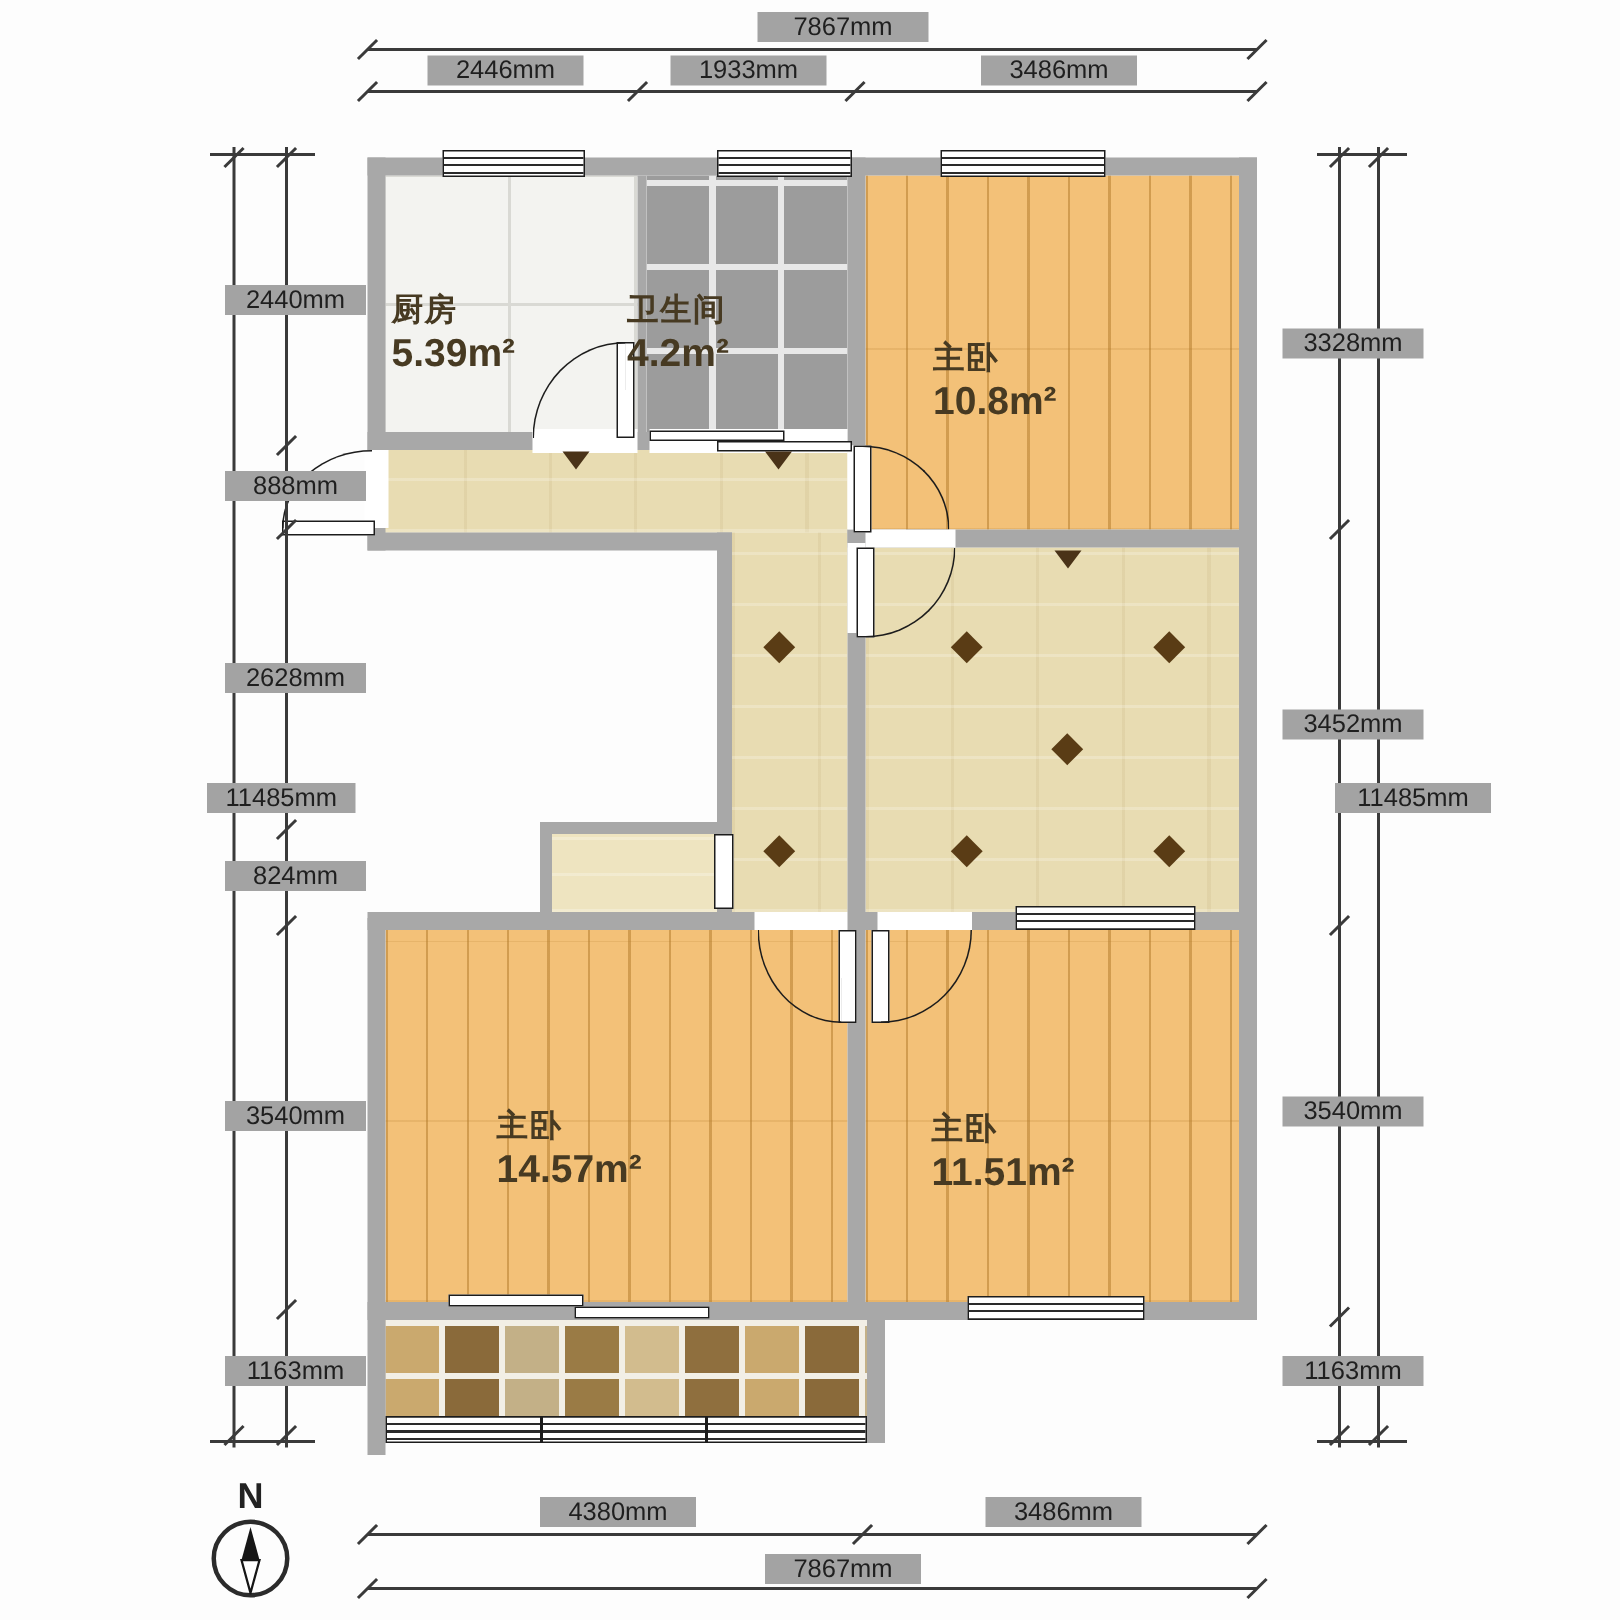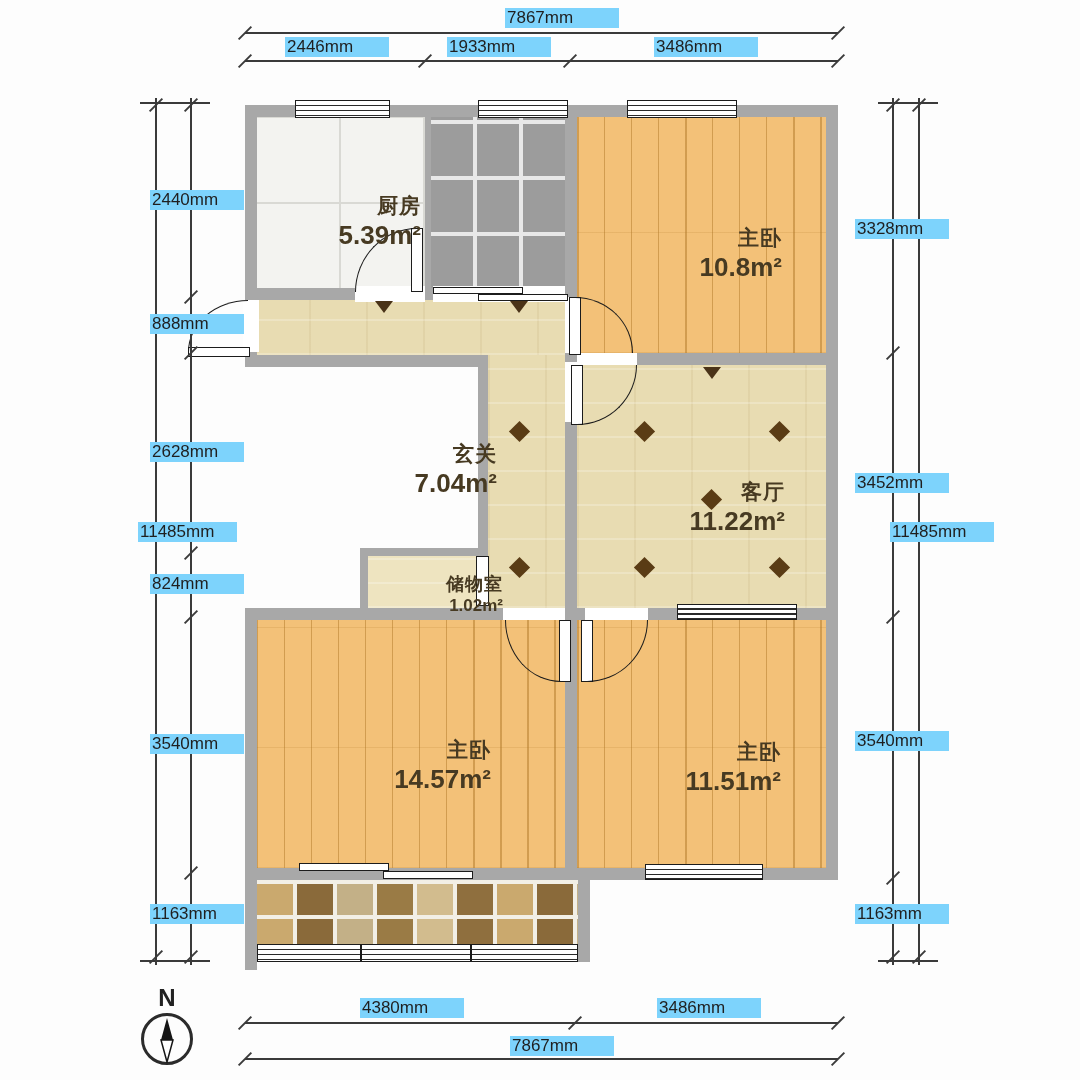--- a/index.html
+++ b/index.html
@@ -35,23 +35,23 @@
   .arc.tr{border-top-width:1.5px;border-right-width:1.5px;border-top-right-radius:100% 100%;}
   .arc.bl{border-bottom-width:1.5px;border-left-width:1.5px;border-bottom-left-radius:100% 100%;}
   .arc.br{border-bottom-width:1.5px;border-right-width:1.5px;border-bottom-right-radius:100% 100%;}
   .win{position:absolute;background:#fff;border:1.5px solid #1c1c1c;box-sizing:border-box;
     background-image:repeating-linear-gradient(180deg,transparent 0 3.5px,#2a2a2a 3.5px 5px);}
   .tri{position:absolute;width:0;height:0;border-left:9px solid transparent;
        border-right:9px solid transparent;border-top:12px solid #4a3318;}
   .dia{position:absolute;width:15px;height:15px;background:#5a3c15;transform:rotate(45deg);}
   .dl{position:absolute;background:#3a3a3a;}
   .tick{position:absolute;width:18px;height:2px;background:#3a3a3a;transform:rotate(-45deg);}
-  .dimtxt{position:absolute;font-size:17px;line-height:20px;color:#1f1f1f;
-          background:#7dd3fc;padding:0 2px;}
-  .room-label{position:absolute;width:160px;text-align:right;color:#473a22;}
+  .dimtxt{position:absolute;font-size:17px;line-height:20px;color:#1f1f1f;text-align:center;
+          background:#a3a3a3;padding:0 2px;}
+  .room-label{position:absolute;width:160px;text-align:left;color:#473a22;}
   .room-label .nm{display:block;font-size:21px;font-weight:700;letter-spacing:1px;}
   .room-label .ar{display:block;font-size:26px;font-weight:600;}
   .compass-circle{position:absolute;left:141px;top:1013px;width:52px;height:52px;
                   border:3px solid #2b2b2b;border-radius:50%;box-sizing:border-box;}
   .compass-n{position:absolute;left:153px;top:984px;width:28px;text-align:center;
              font-size:24px;font-weight:700;color:#222;}
 </style>
 </head>
 <body>
 
@@ -139,35 +139,27 @@
   <div class="dia" style="left:637px;top:424px;"></div>
   <div class="dia" style="left:637px;top:560px;"></div>
   <div class="dia" style="left:772px;top:424px;"></div>
   <div class="dia" style="left:772px;top:560px;"></div>
   <div class="dia" style="left:704px;top:492px;"></div>
 
   <div class="room-label" style="left:261px;top:192px;">
     <span class="nm">厨房</span>
     <span class="ar">5.39m²</span>
   </div>
+  <div class="room-label" style="left:418px;top:192px;">
+    <span class="nm">卫生间</span>
+    <span class="ar">4.2m²</span>
+  </div>
   <div class="room-label" style="left:622px;top:224px;">
     <span class="nm">主卧</span>
     <span class="ar">10.8m²</span>
-  </div>
-  <div class="room-label" style="left:337px;top:440px;">
-    <span class="nm">玄关</span>
-    <span class="ar">7.04m²</span>
-  </div>
-  <div class="room-label" style="left:625px;top:478px;">
-    <span class="nm">客厅</span>
-    <span class="ar">11.22m²</span>
-  </div>
-  <div class="room-label" style="left:343px;top:572px;">
-    <span class="nm" style="font-size:18px;">储物室</span>
-    <span class="ar" style="font-size:17px;">1.02m²</span>
   </div>
   <div class="room-label" style="left:331px;top:736px;">
     <span class="nm">主卧</span>
     <span class="ar">14.57m²</span>
   </div>
   <div class="room-label" style="left:621px;top:738px;">
     <span class="nm">主卧</span>
     <span class="ar">11.51m²</span>
   </div>
 

